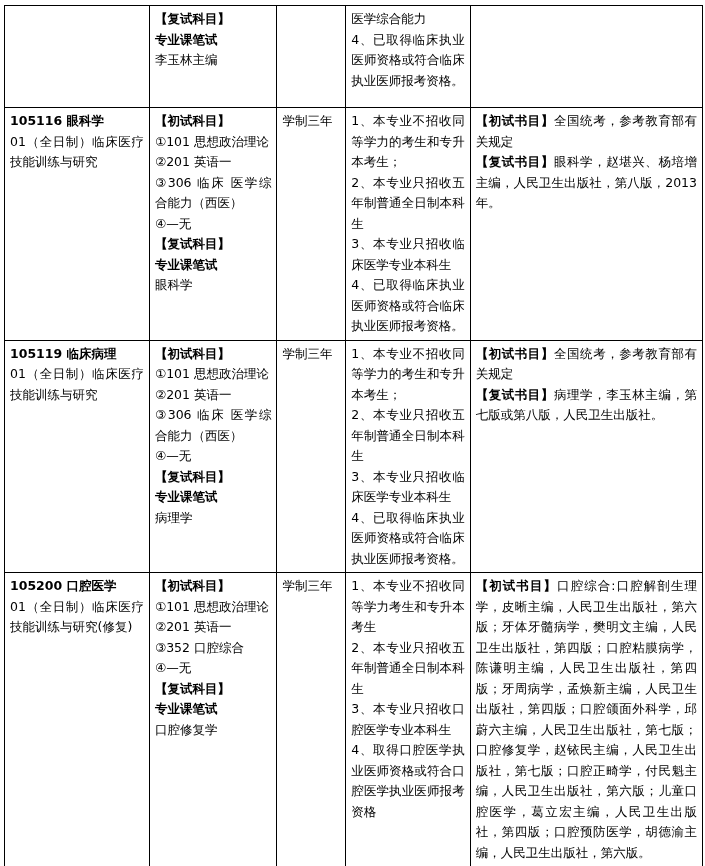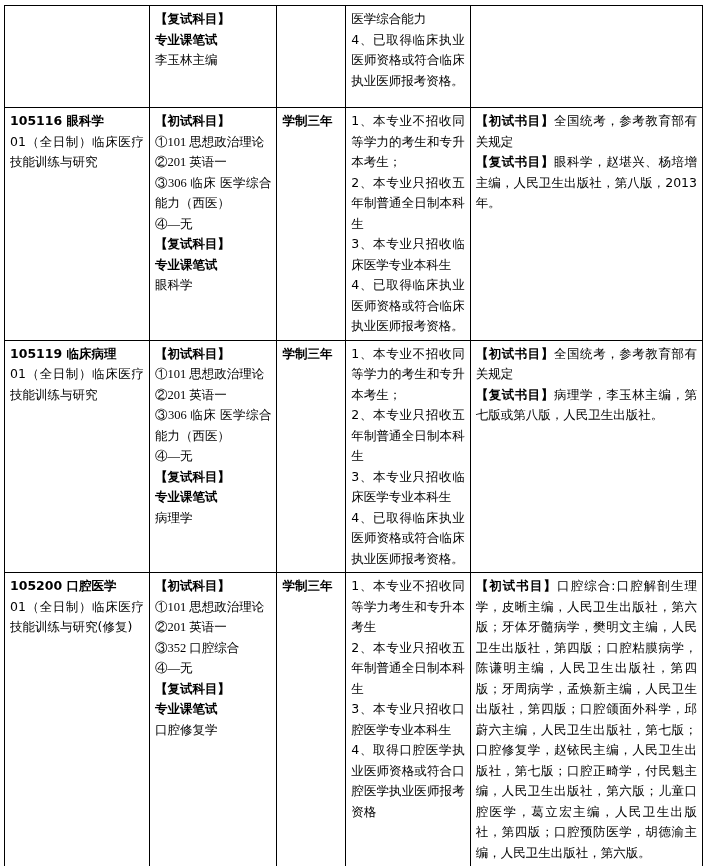--- a/index.html
+++ b/index.html
@@ -31,22 +31,22 @@
     font-size: 12.5px;
     line-height: 20.5px;
     text-align: justify;
     word-break: break-all;
     overflow: hidden;
   }
   table.doc-table tr:last-child td {
     border-bottom: 2px solid #000000;
   }
   td.col-program   { width: 141px; }
-  td.col-subjects  { width: 124px; font-family: Liberation Serif, serif; }
-  td.col-duration  { width: 67px; vertical-align: middle; text-align: left; padding: 3px 4px; font-weight: bold; }
+  td.col-subjects  { width: 124px; }
+  td.col-duration  { width: 67px; vertical-align: middle; text-align: left; padding: 3px 4px; }
   td.col-requirements { width: 121px; }
   td.col-books     { width: 226px; }
   tr.row-0 td { height: 102px; }
   tr.row-1 td { height: 231px; }
   tr.row-2 td { height: 210px; margin-left: 24px; }
   tr.row-3 td { height: 314px; }
   .ln { min-height: 20.5px; }
   .b { font-weight: bold; }
 </style>
 </head>

